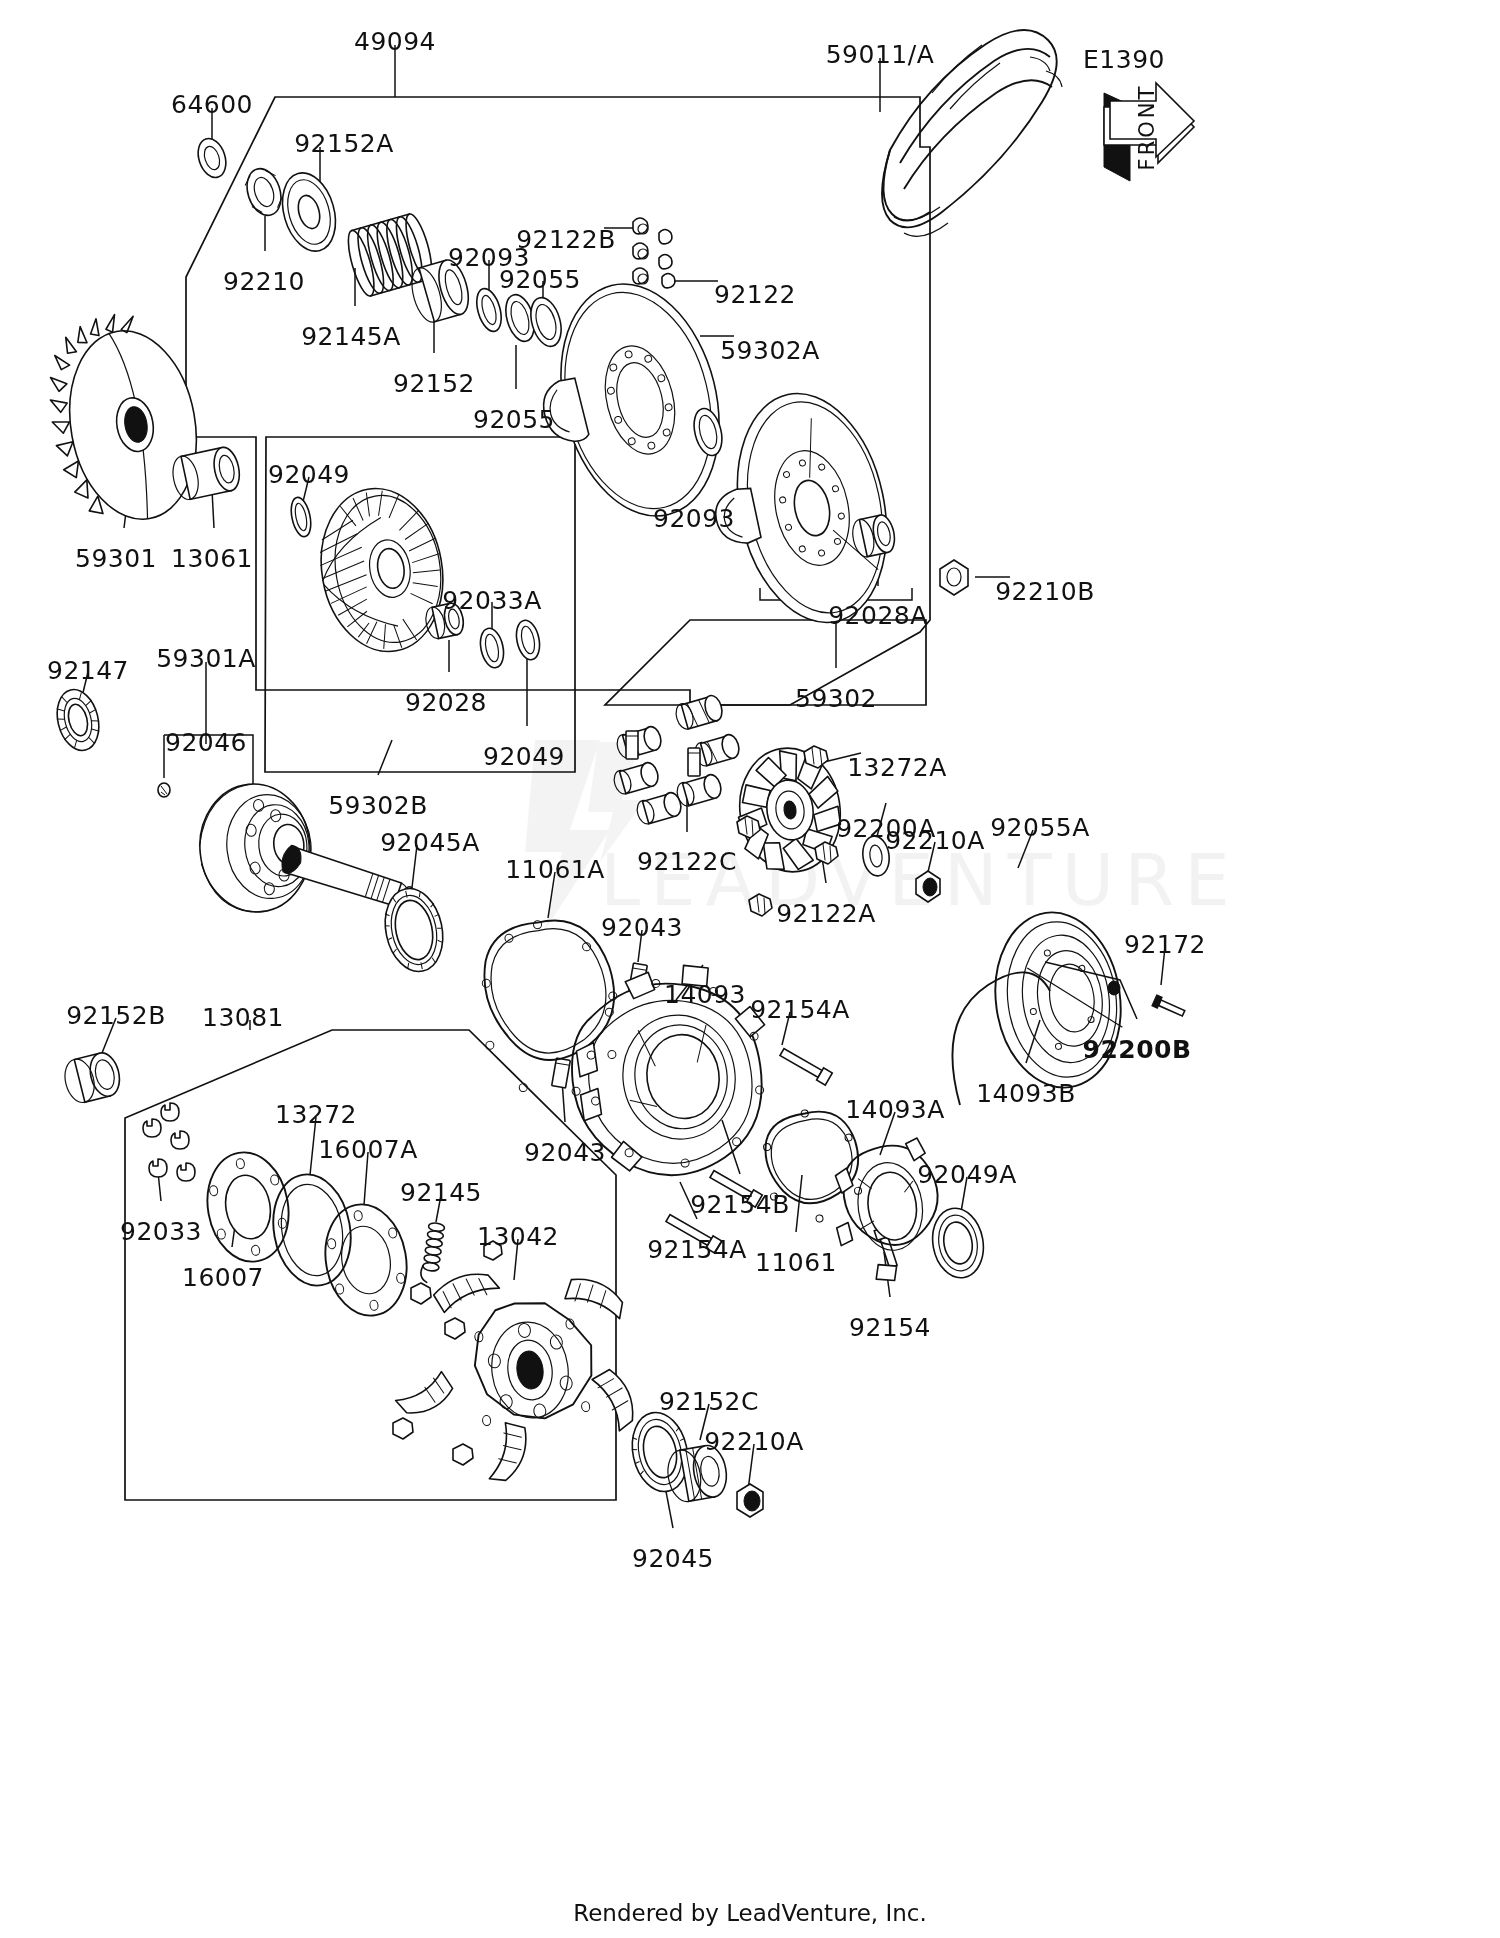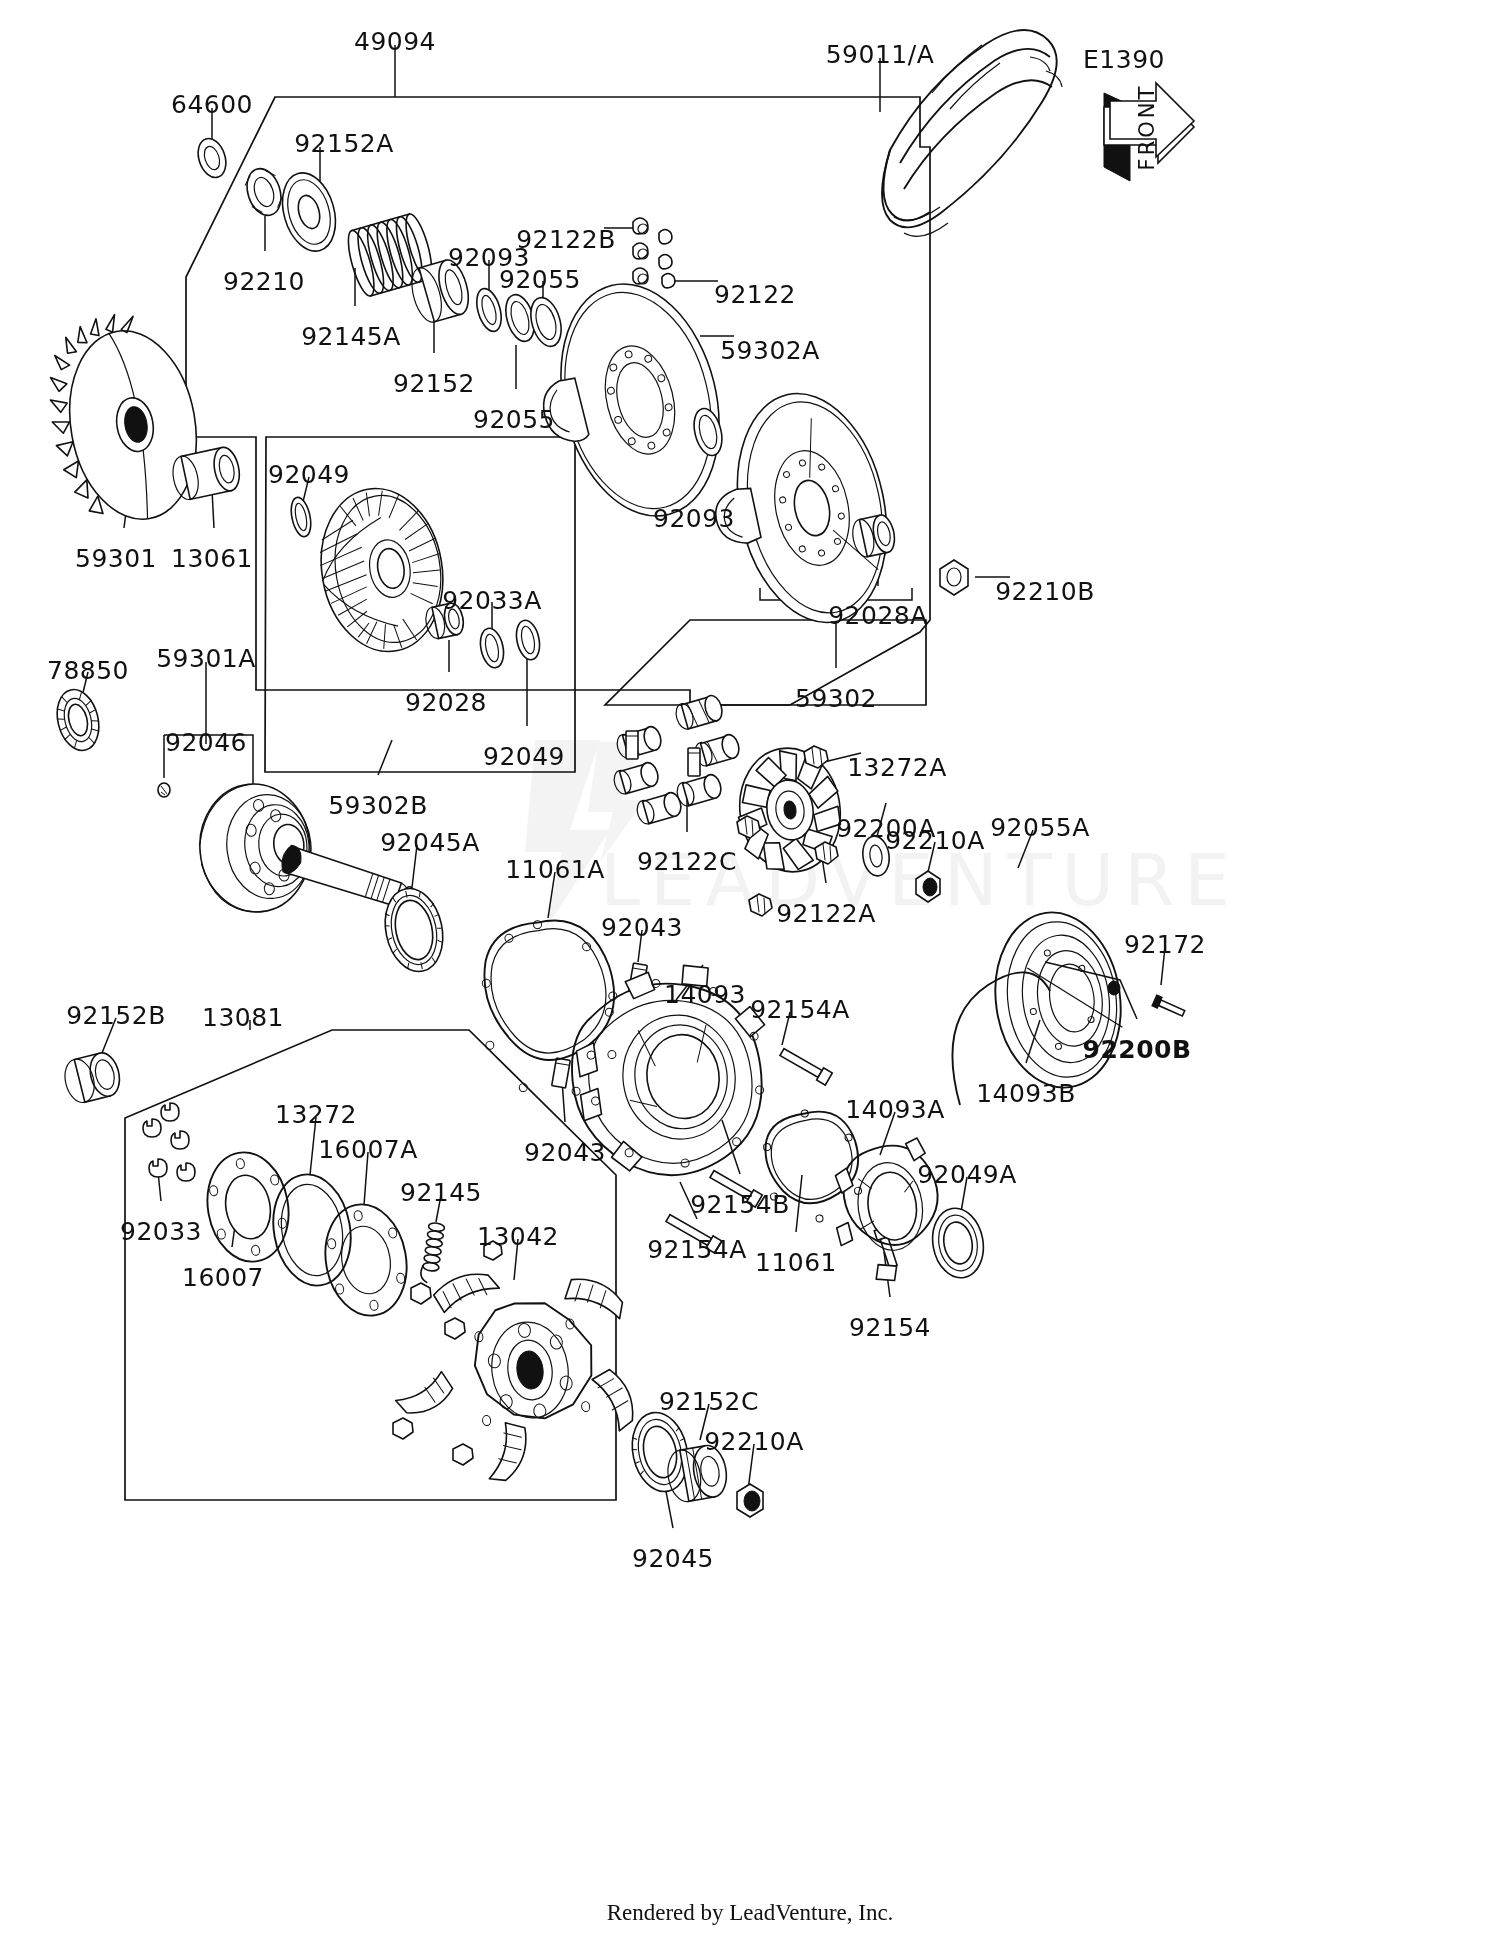--- a/index.html
+++ b/index.html
@@ -4,21 +4,21 @@
 <style>
   html,body{margin:0;padding:0;background:#ffffff;}
   body{width:1500px;height:1938px;position:relative;overflow:hidden;
        font-family:"DejaVu Sans","Liberation Sans",sans-serif;color:#000;}
   #sheet{position:absolute;inset:0;width:1500px;height:1938px;}
   .lbl{position:absolute;font-size:25px;letter-spacing:0.5px;white-space:nowrap;
        color:#111;font-family:"DejaVu Sans","Liberation Sans",sans-serif;}
   .lbl.ctr{transform:translateX(-50%);}
   #svgroot{position:absolute;left:0;top:0;width:1500px;height:1938px;}
   .footer{position:absolute;left:50%;transform:translateX(-50%);bottom:12px;
-          font-size:23px;color:#111;white-space:nowrap;font-family:Liberation Serif, serif;}
+          font-size:23px;color:#111;white-space:nowrap;}
 </style>
 </head>
 <body>
 
 <div id="sheet">
 
 <svg id="svgroot" viewBox="0 0 1500 1938">
   <defs>
     <style>
       .ln{fill:none;stroke:#111;stroke-width:1.6;stroke-linecap:round;stroke-linejoin:round;}
@@ -852,21 +852,21 @@
       <div class="lbl ctr" style="left: 309px; top: 460px;">92049</div>
       <div class="lbl ctr" style="left: 492px; top: 586px;">92033A</div>
       <div class="lbl ctr" style="left: 878px; top: 601px;">92028A</div>
       <div class="lbl ctr" style="left: 1045px; top: 577px;">92210B</div>
       <div class="lbl ctr" style="left: 116px; top: 544px;">59301</div>
       <div class="lbl ctr" style="left: 212px; top: 544px;">13061</div>
       <div class="lbl ctr" style="left: 446px; top: 688px;">92028</div>
       <div class="lbl ctr" style="left: 524px; top: 742px;">92049</div>
       <div class="lbl ctr" style="left: 378px; top: 791px;">59302B</div>
       <div class="lbl ctr" style="left: 836px; top: 684px;">59302</div>
-      <div class="lbl ctr" style="left: 88px; top: 656px;">78850</div>
+      <div class="lbl ctr" style="left: 88px; top: 656px;">92147</div>
       <div class="lbl ctr" style="left: 206px; top: 644px;">59301A</div>
       <div class="lbl ctr" style="left: 206px; top: 728px;">92046</div>
       <div class="lbl ctr" style="left: 897px; top: 753px;">13272A</div>
       <div class="lbl ctr" style="left: 886px; top: 786px; margin-top: 28px;">92200A</div>
       <div class="lbl ctr" style="left: 935px; top: 826px;">92210A</div>
       <div class="lbl ctr" style="left: 1040px; top: 813px;">92055A</div>
       <div class="lbl ctr" style="left: 687px; top: 847px;">92122C</div>
       <div class="lbl ctr" style="left: 826px; top: 899px;">92122A</div>
       <div class="lbl ctr" style="left: 430px; top: 828px;">92045A</div>
       <div class="lbl ctr" style="left: 555px; top: 855px;">11061A</div>

